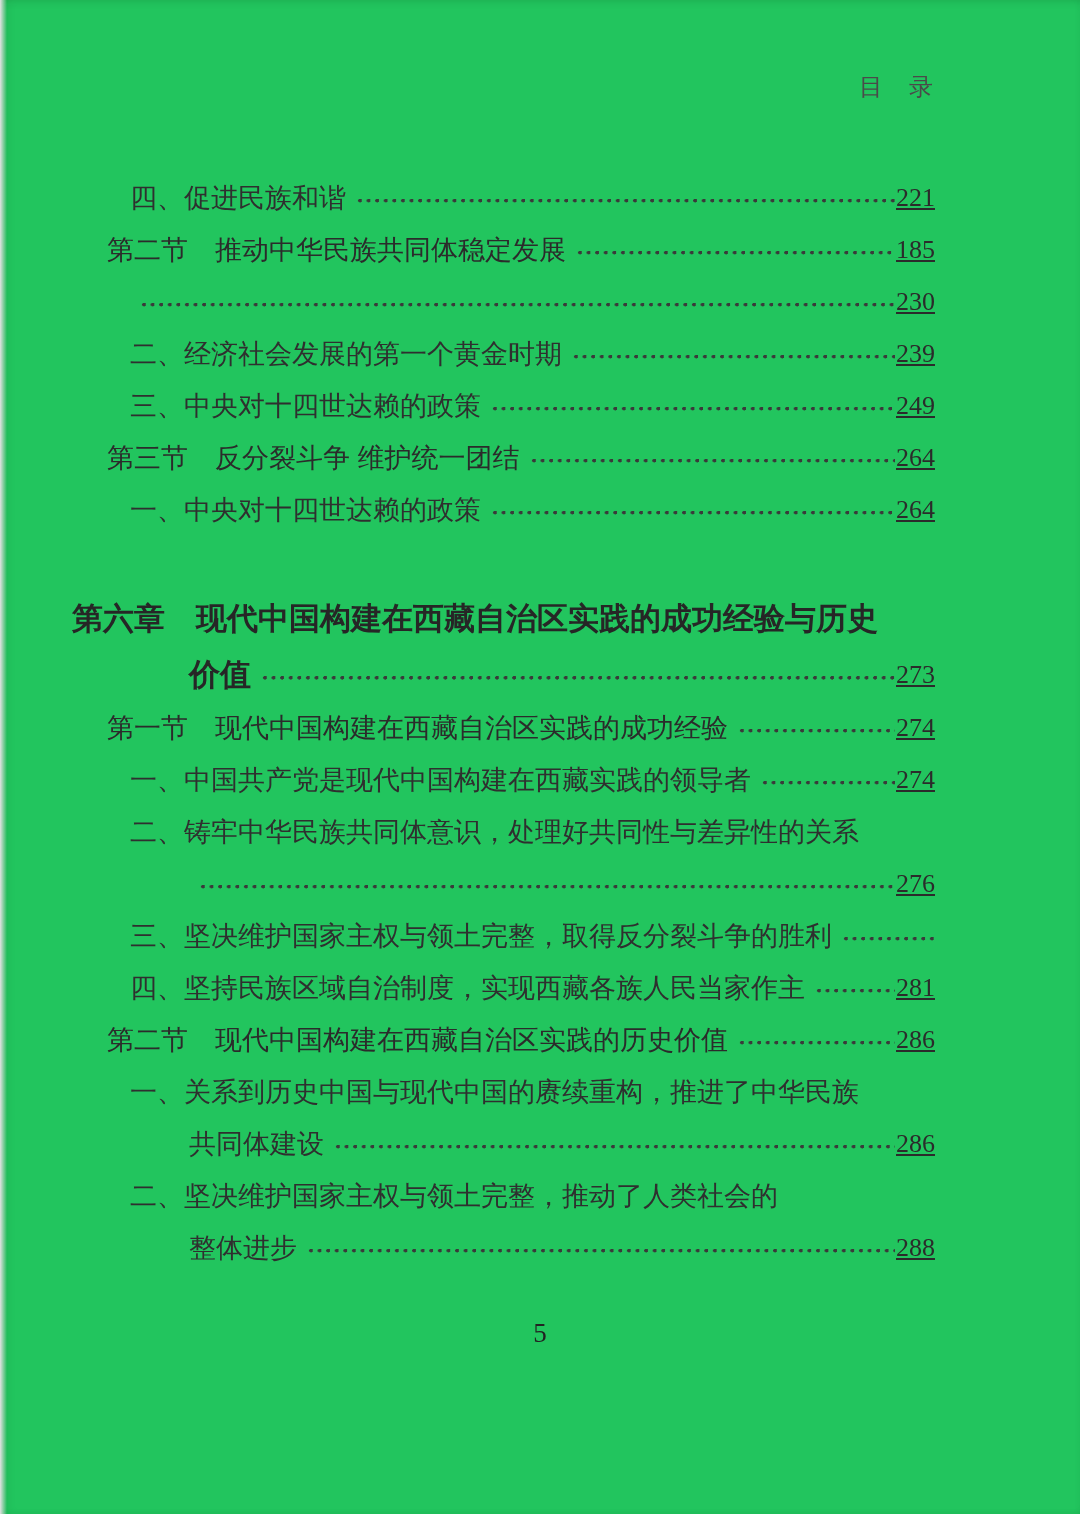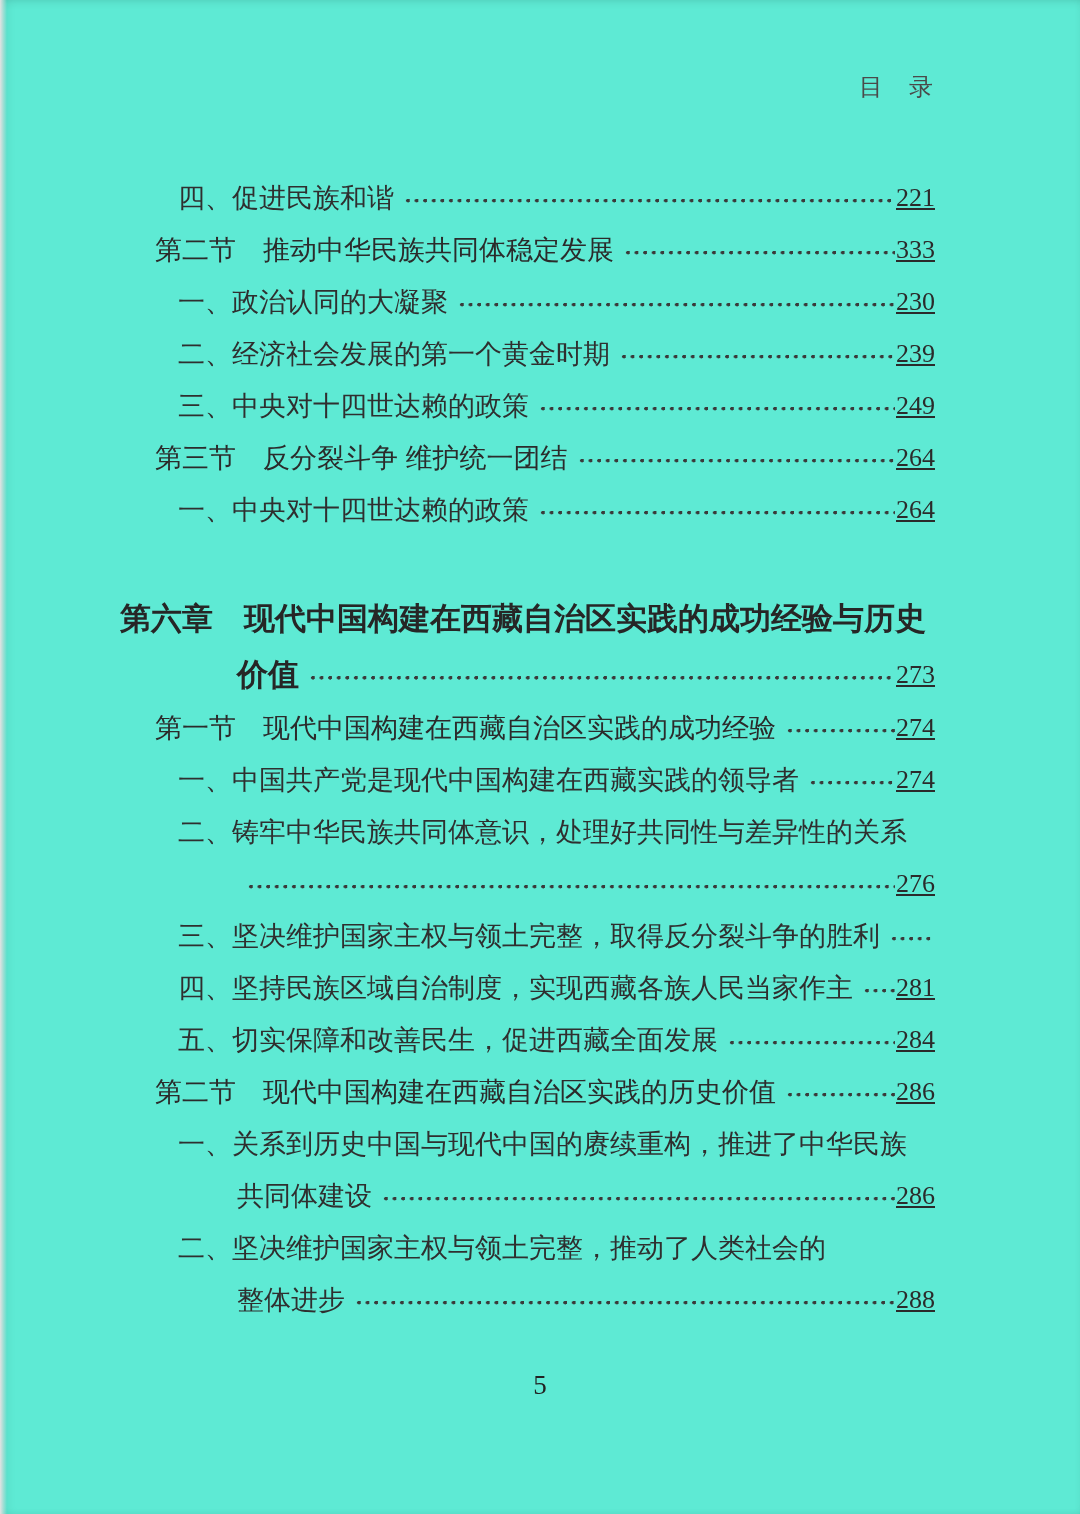--- a/index.html
+++ b/index.html
@@ -7,41 +7,41 @@
     padding: 0;
     width: 1080px;
     height: 1514px;
     overflow: hidden;
     background: #ffffff;
   }
   .page {
     position: relative;
     width: 1080px;
     height: 1514px;
-    background: #5eead4;
+    background: #22c55e;
     box-shadow:
       inset 10px 0 14px -8px rgba(0,0,0,0.16),
       inset 0 8px 10px -7px rgba(0,0,0,0.10),
       inset -5px 0 8px -6px rgba(0,0,0,0.06),
       inset 0 -5px 8px -6px rgba(0,0,0,0.06);
     font-family: "Liberation Serif", "DejaVu Serif", serif;
     color: #2f2f2f;
   }
   .hdr {
     padding-top: 74px;
     margin-right: 146px;
     text-align: right;
     font-family: "Liberation Sans", "DejaVu Sans", sans-serif;
     font-size: 24px;
     line-height: 26px;
     color: #4a4a4a;
     letter-spacing: 1px;
   }
   .toc {
-    margin: 72px 145px 0 120px; 
+    margin: 72px 145px 0 72px; 
   }
   .row {
     display: flex;
     align-items: center;
     height: 52px;
     font-size: 27px;
     white-space: nowrap;
     overflow: hidden;
   }
   .row .t { flex: 0 0 auto; }
@@ -111,25 +111,24 @@
 
     <div class="row lvl-item">
       <span class="t">四、促进民族和谐</span>
       <span class="dots"></span>
       <span class="pg">221</span>
     </div>
 
     <div class="row lvl-section">
       <span class="t">第二节　推动中华民族共同体稳定发展</span>
       <span class="dots"></span>
-      <span class="pg">333</span>
-    </div>
-
-    <div class="row lvl-item">
-      <span class="t">一、政治认同的大凝聚</span>
+      <span class="pg">185</span>
+    </div>
+
+    <div class="row lvl-item">
       <span class="dots"></span>
       <span class="pg">230</span>
     </div>
 
     <div class="row lvl-item">
       <span class="t">二、经济社会发展的第一个黄金时期</span>
       <span class="dots"></span>
       <span class="pg">239</span>
     </div>
 
@@ -189,25 +188,20 @@
       <span class="dots"></span>
 
     </div>
 
     <div class="row lvl-item">
       <span class="t">四、坚持民族区域自治制度，实现西藏各族人民当家作主</span>
       <span class="dots"></span>
       <span class="pg">281</span>
     </div>
 
-    <div class="row lvl-item">
-      <span class="t">五、切实保障和改善民生，促进西藏全面发展</span>
-      <span class="dots"></span>
-      <span class="pg">284</span>
-    </div>
 
     <div class="row lvl-section">
       <span class="t">第二节　现代中国构建在西藏自治区实践的历史价值</span>
       <span class="dots"></span>
       <span class="pg">286</span>
     </div>
 
     <div class="row lvl-item">
       <span class="t">一、关系到历史中国与现代中国的赓续重构，推进了中华民族</span>
     </div>

